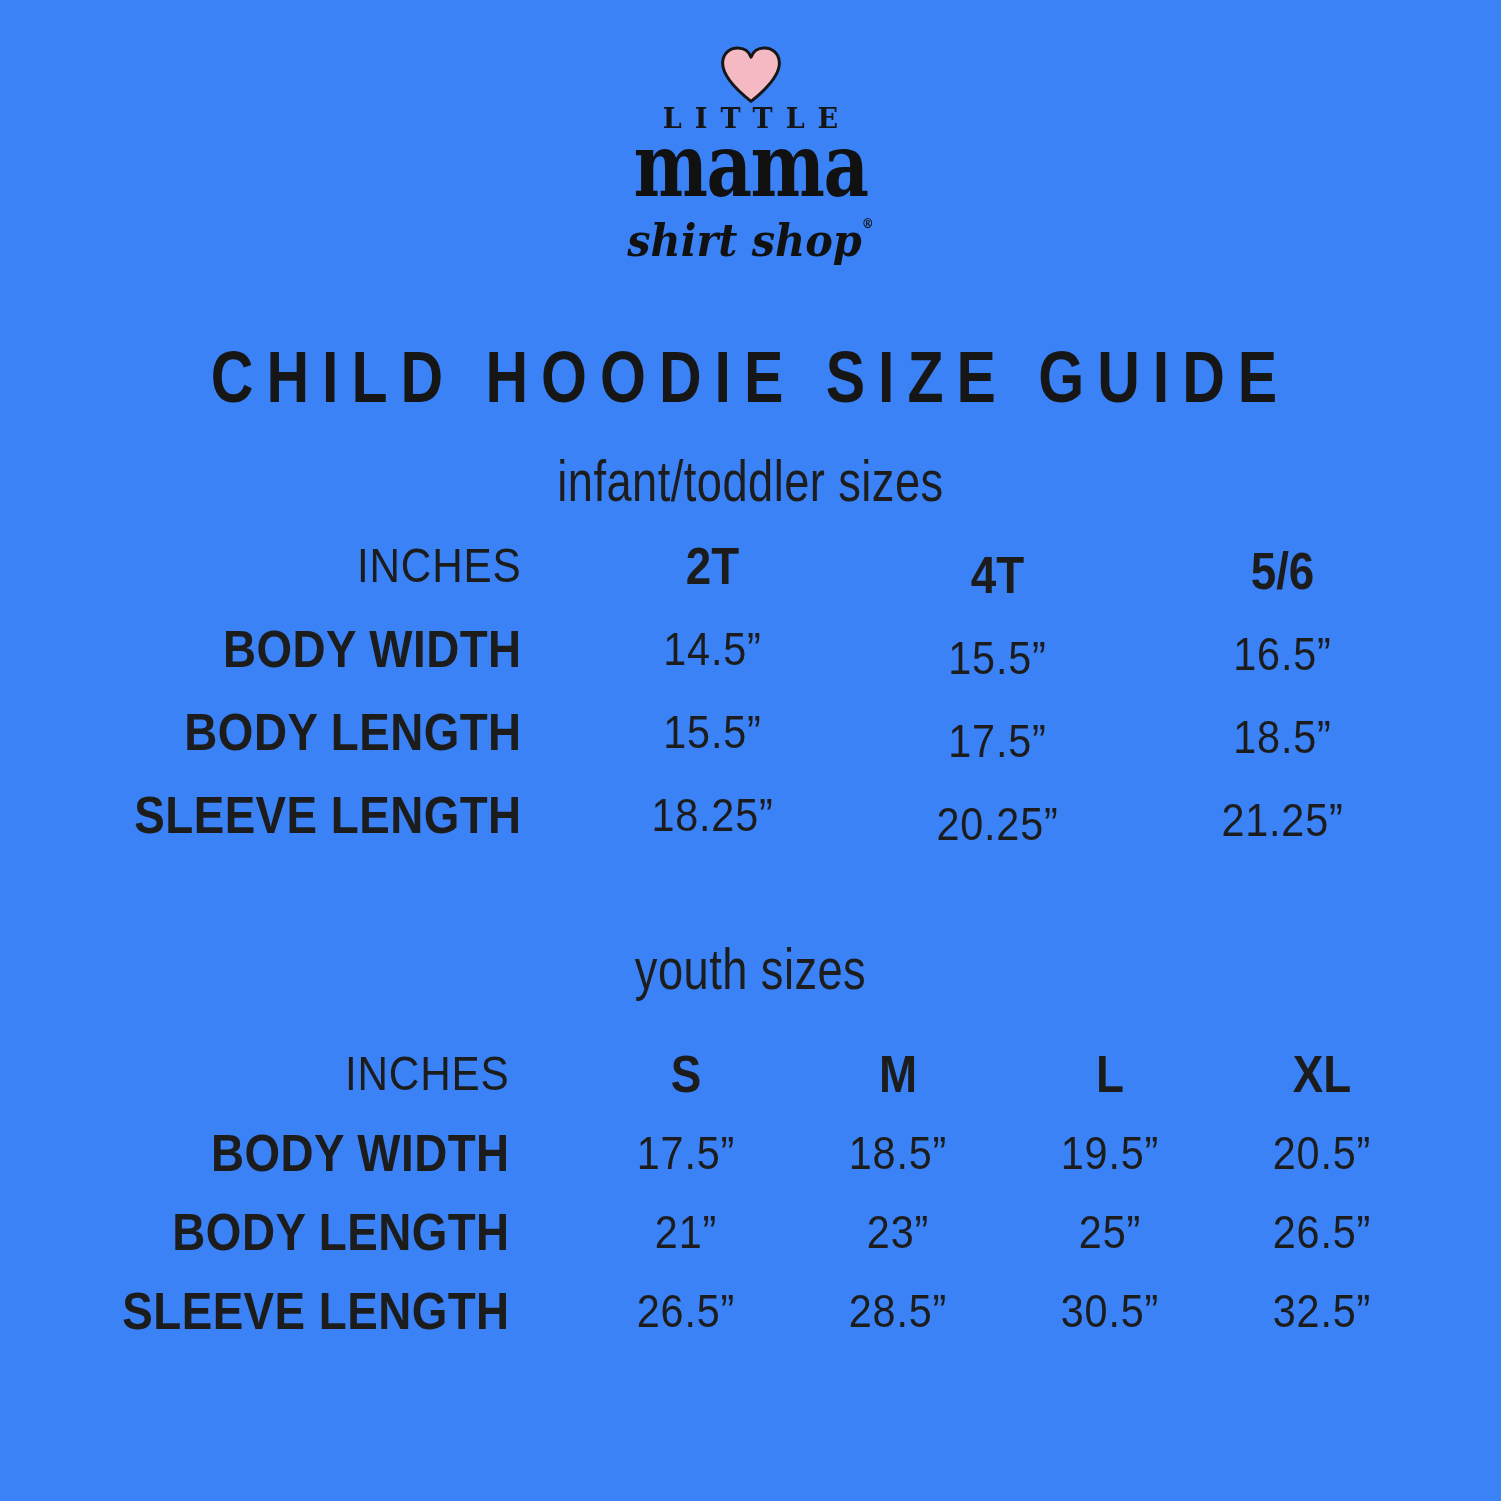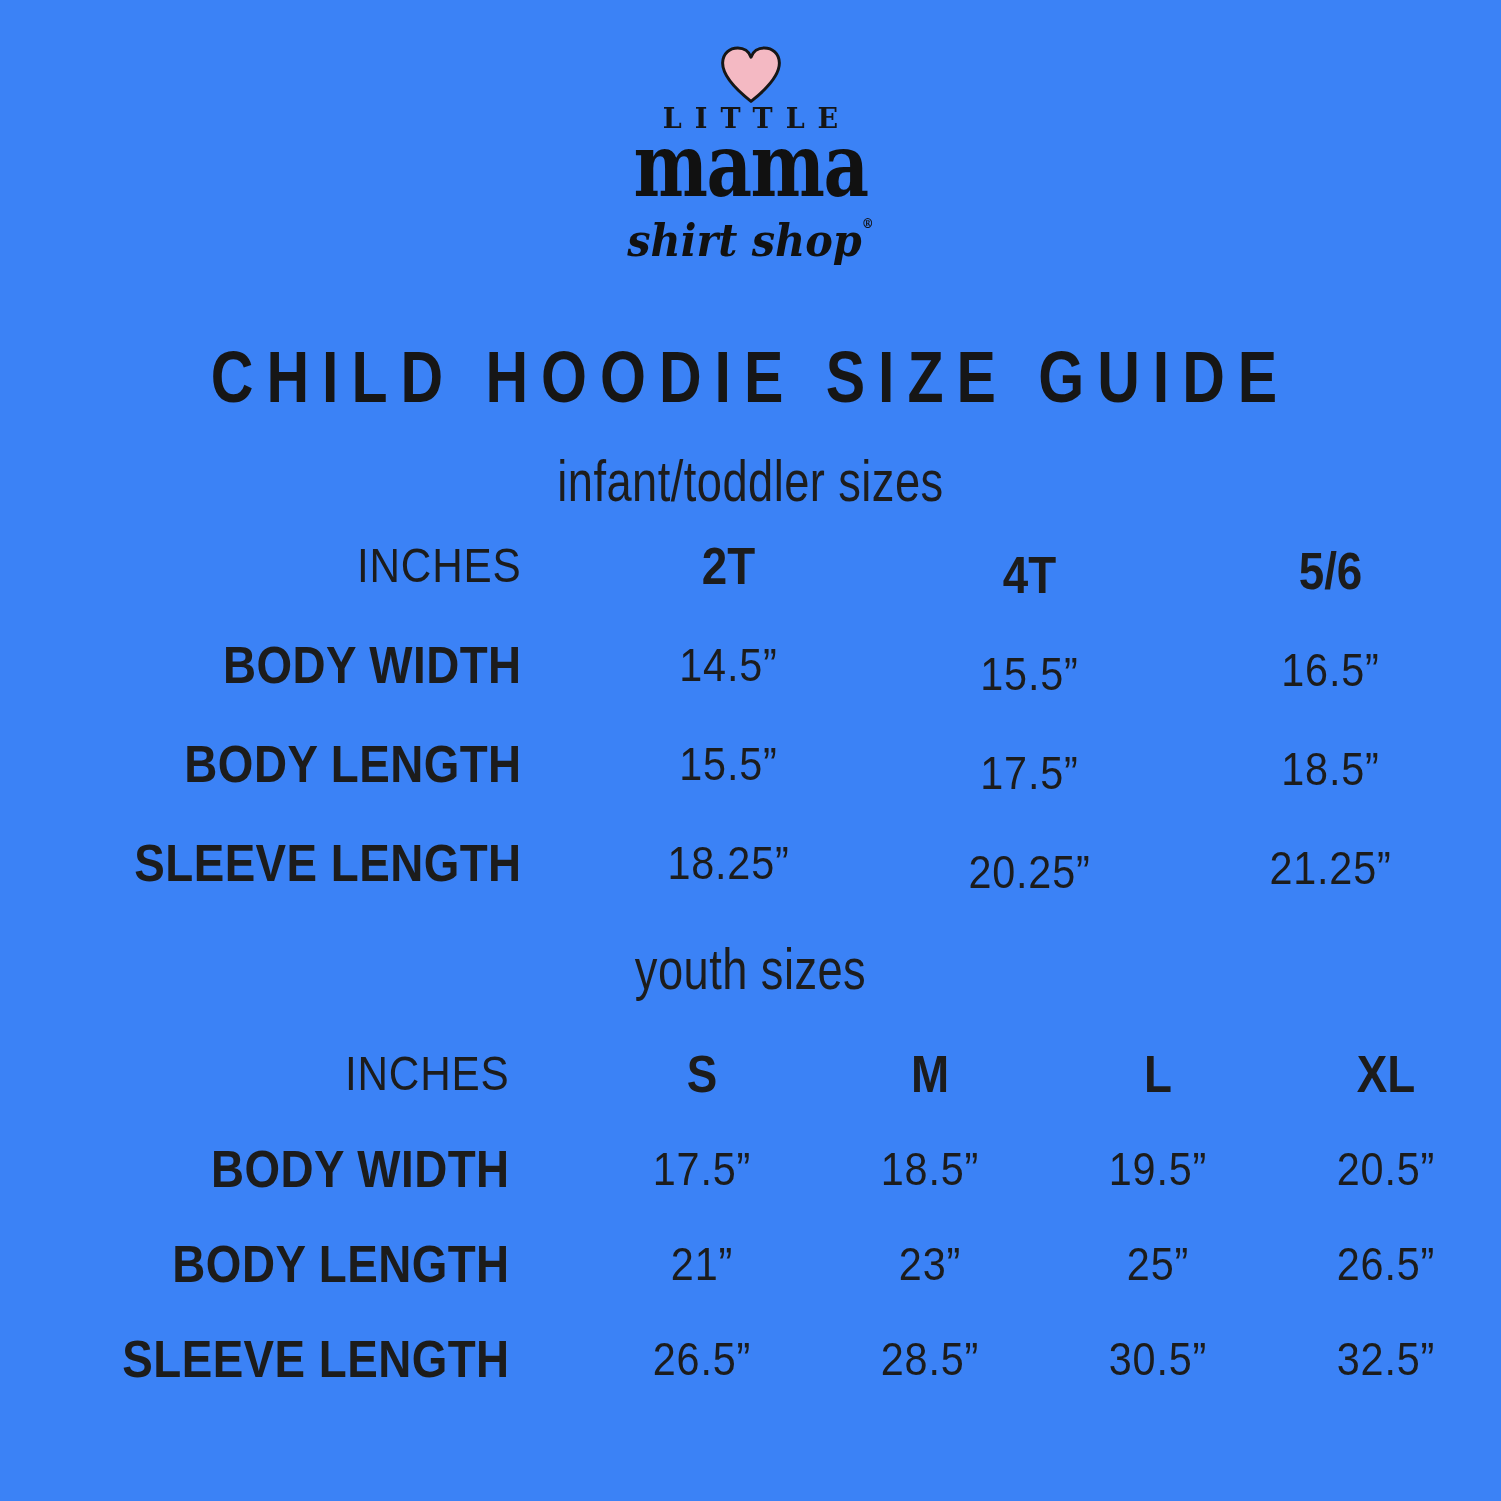--- a/index.html
+++ b/index.html
@@ -40,21 +40,21 @@
   
   .sec-heading {
     position:absolute; left:0; width:100%; height:62px; line-height:62px;
     text-align:center; font-size:58px; font-weight:normal; color:#1d1d1d;
     transform:scaleX(0.78); transform-origin:center; letter-spacing:0.01em;
   }
   .sh1 { top:450px; }
   .sh2 { top:938px; }
 
   
-  .grid { position:absolute; display:grid;gap:16px; }
+  .grid { position:absolute; display:grid; }
   .t1 { top:524px; left:0; width:1425px; grid-template-columns:570px 285px 285px 285px; grid-auto-rows:83px; }
   .t2 { top:1034px; left:0; width:1428px; grid-template-columns:580px 212px 212px 212px 212px; grid-auto-rows:79px; }
 
   .cell {
     display:flex; align-items:center; justify-content:center;
     white-space:nowrap; transform:scaleX(0.88); transform-origin:center;
   }
   .cell.label { justify-content:flex-end; transform-origin:right center; }
   .t1 .cell.label { padding-right:55px; }
   .t2 .cell.label { padding-right:80px; }

